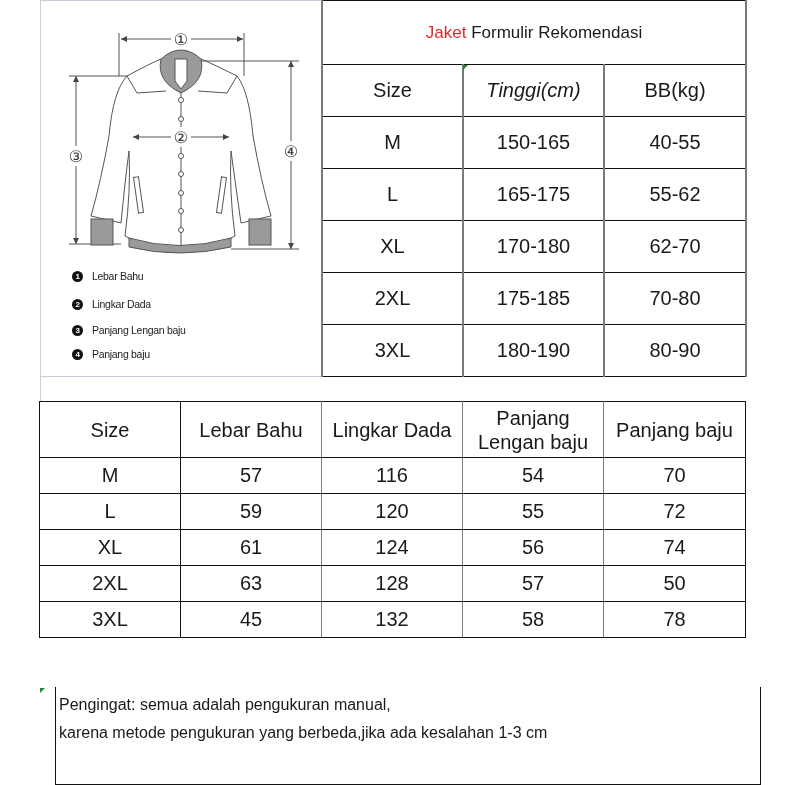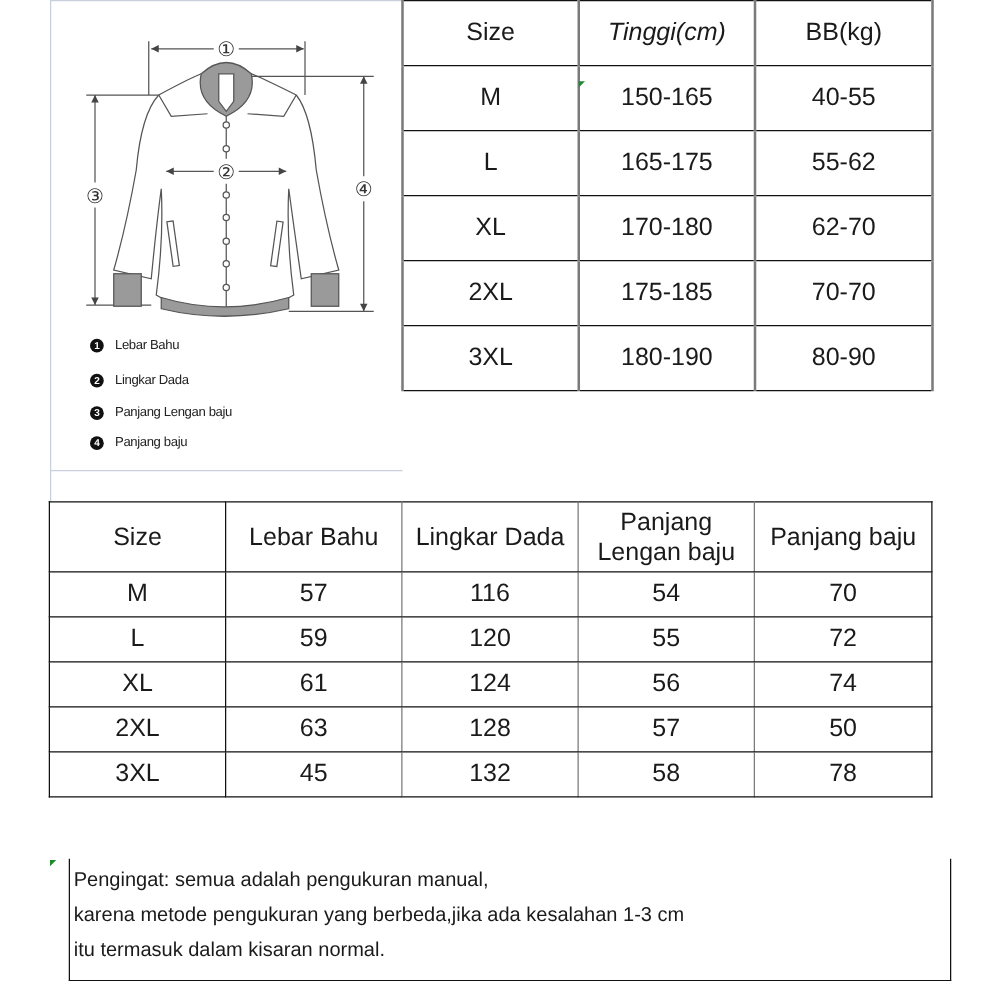--- a/index.html
+++ b/index.html
@@ -127,20 +127,23 @@
 
 <div id="img-panel-bottom"></div>
 
 <table id="rec-table">
   <colgroup>
       <col style="width:141px">
       <col style="width:141px">
       <col style="width:142px">
     </colgroup>
   <tbody>
+      <tr class="title-row">
+    <td colspan="3"><span class="red" style="color: rgb(232, 38, 42);">Jaket</span><span> Formulir Rekomendasi</span></td>
+  </tr>
   <tr class="head-row">
     <td>Size</td>
     <td style="position:relative;font-style:italic;">Tinggi(cm)</td>
     <td>BB(kg)</td>
   </tr>
   <tr class="data-row">
     <td>M</td>
     <td>150-165</td>
     <td>40-55</td>
   </tr>
@@ -150,21 +153,21 @@
     <td>55-62</td>
   </tr>
   <tr class="data-row">
     <td>XL</td>
     <td>170-180</td>
     <td>62-70</td>
   </tr>
   <tr class="data-row">
     <td>2XL</td>
     <td>175-185</td>
-    <td>70-70</td>
+    <td>70-80</td>
   </tr>
   <tr class="data-row">
     <td>3XL</td>
     <td>180-190</td>
     <td>80-90</td>
   </tr>
 </tbody>
   </table>
 <div class="green-tick" style="left:463px; top:65px;"></div>
 
@@ -218,15 +221,14 @@
     <td class="inner">132</td>
     <td class="inner">58</td>
     <td>78</td>
   </tr>
 </tbody>
   </table>
 
 <div id="note">
   <div>Pengingat: semua adalah pengukuran manual,</div>
   <div>karena metode pengukuran yang berbeda,jika ada kesalahan 1-3 cm</div>
-  <div>itu termasuk dalam kisaran normal.</div>
 </div>
 <div class="green-tick" style="left:40px; top:688px;"></div>
 
 </body></html>

